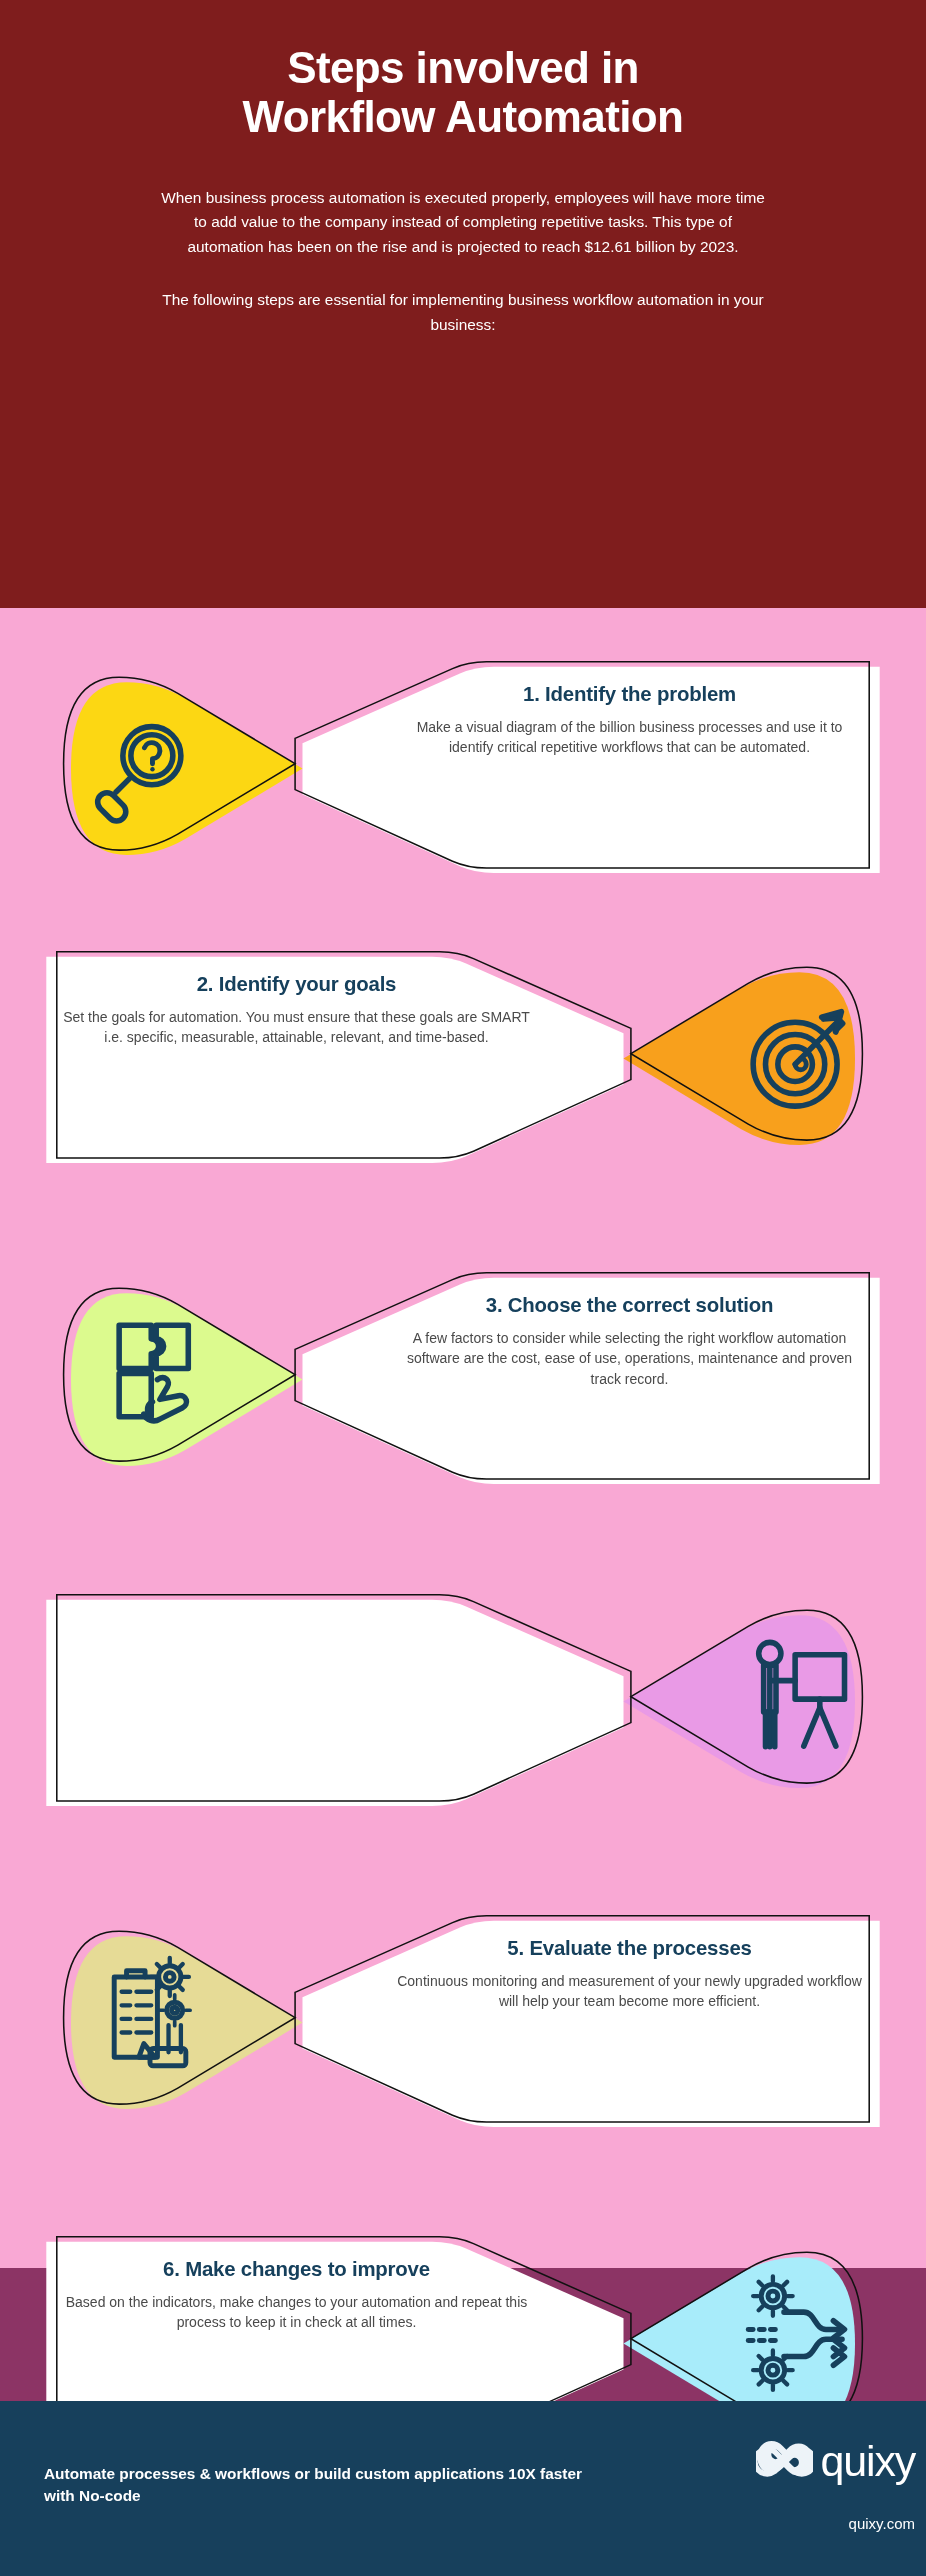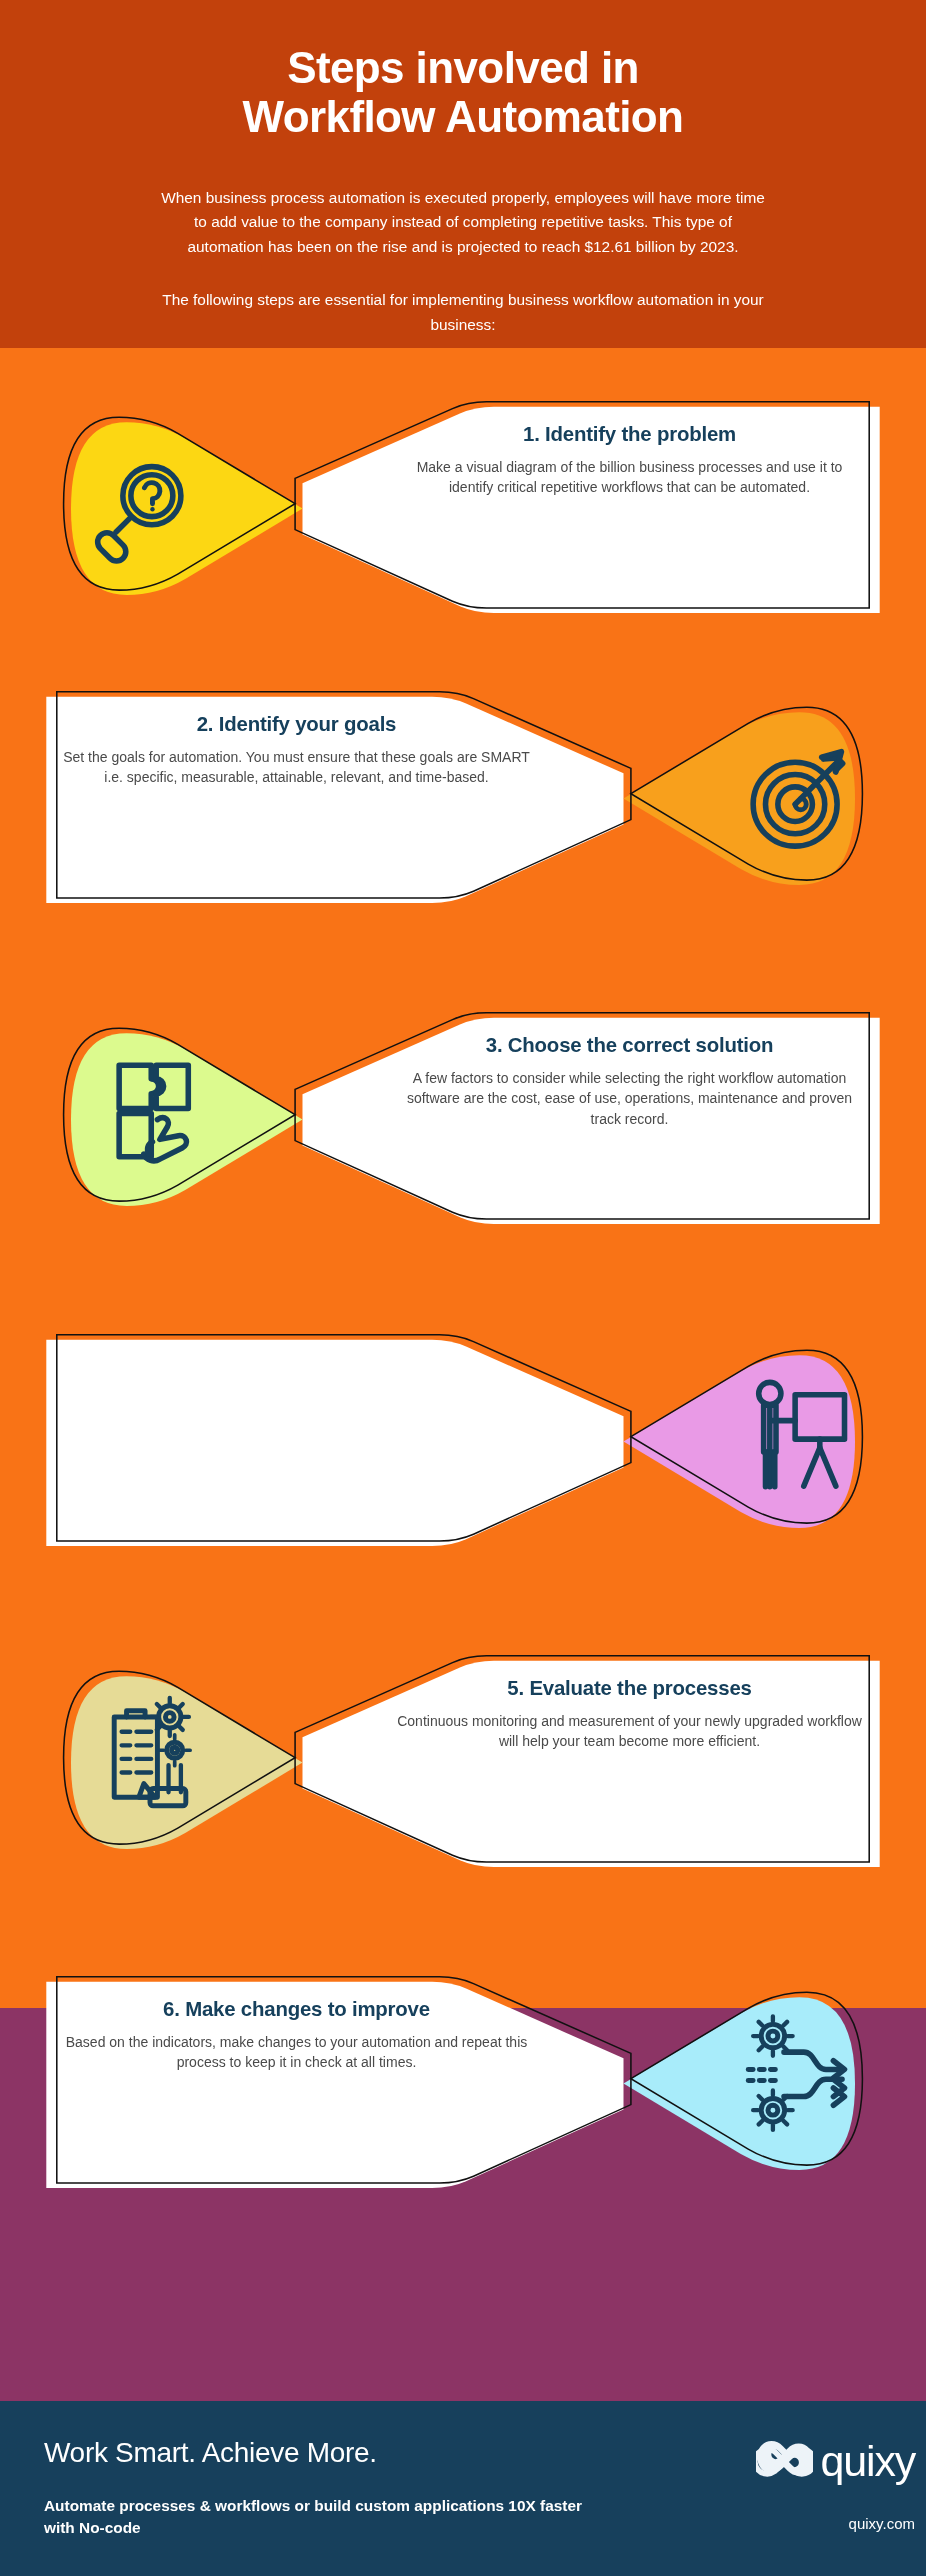--- a/index.html
+++ b/index.html
@@ -8,23 +8,23 @@
     font-family: "Liberation Sans", sans-serif;
     background:#8C3465;
     width:926px;
     height:2576px;
     position:relative;
     overflow:hidden;
   }
 
   
   .header {
-    background:#c2410c;
-    width:926px;
-    height:348px;
+    background:#7f1d1d;
+    width:926px;
+    height:608px;
     padding:43px 154px 0 154px;
     text-align:center;
   }
   .header h1 {
     color:#ffffff;
     font-size:44px;
     line-height:1.12;
     font-weight:bold;
     letter-spacing:-0.6px;
   }
@@ -41,21 +41,21 @@
     line-height:1.62;
     margin-top:28px;
     font-weight:400;
   }
 
   
   .steps {
     position:relative;
     width:926px;
     height:1660px;
-    background:#f97316;
+    background:#f9a8d4;
   }
   .step {
     position:absolute;
     left:0;
     width:926px;
     height:266px;
   }
   .step-svg { position:absolute; left:0; top:0; }
 
   .card-text {
@@ -279,21 +279,20 @@
     <div class="card-text">
       <div class="card-title">6. Make changes to improve</div>
       <div class="card-body">Based on the indicators, make changes to your automation and repeat this process to keep it in check at all times.</div>
     </div>
   </div>
 
 </div>
 
 <div class="footer">
   <div class="footer-left">
-    <div class="footer-tag">Work Smart. Achieve More.</div>
     <div class="footer-sub">Automate processes &amp; workflows or build custom applications 10X faster with No-code</div>
   </div>
   <div class="footer-right">
     <div class="logo-row">
       <svg width="57" height="47" viewBox="0 0 92 76">
         <g fill="none" stroke="#EDF3F8" stroke-width="9" stroke-linecap="round">
           <path d="M 30 22 a 20 20 0 1 0 0 32 l 32 -32 a 20 20 0 1 1 0 32 Z"></path>
           <path d="M 26 20 a 18 18 0 1 0 0 36 a 18 18 0 1 0 0 -36 Z" opacity="0"></path>
         </g>
         <path d="M 24 8 a 30 30 0 0 0 0 60 a 30 30 0 0 0 21 -9 l 23 -23 a 13 13 0 0 1 22 9 a 13 13 0 0 1 -22 9 l -23 -23 a 30 30 0 0 0 -21 -9 Z" fill="#EDF3F8" opacity="0"></path>

